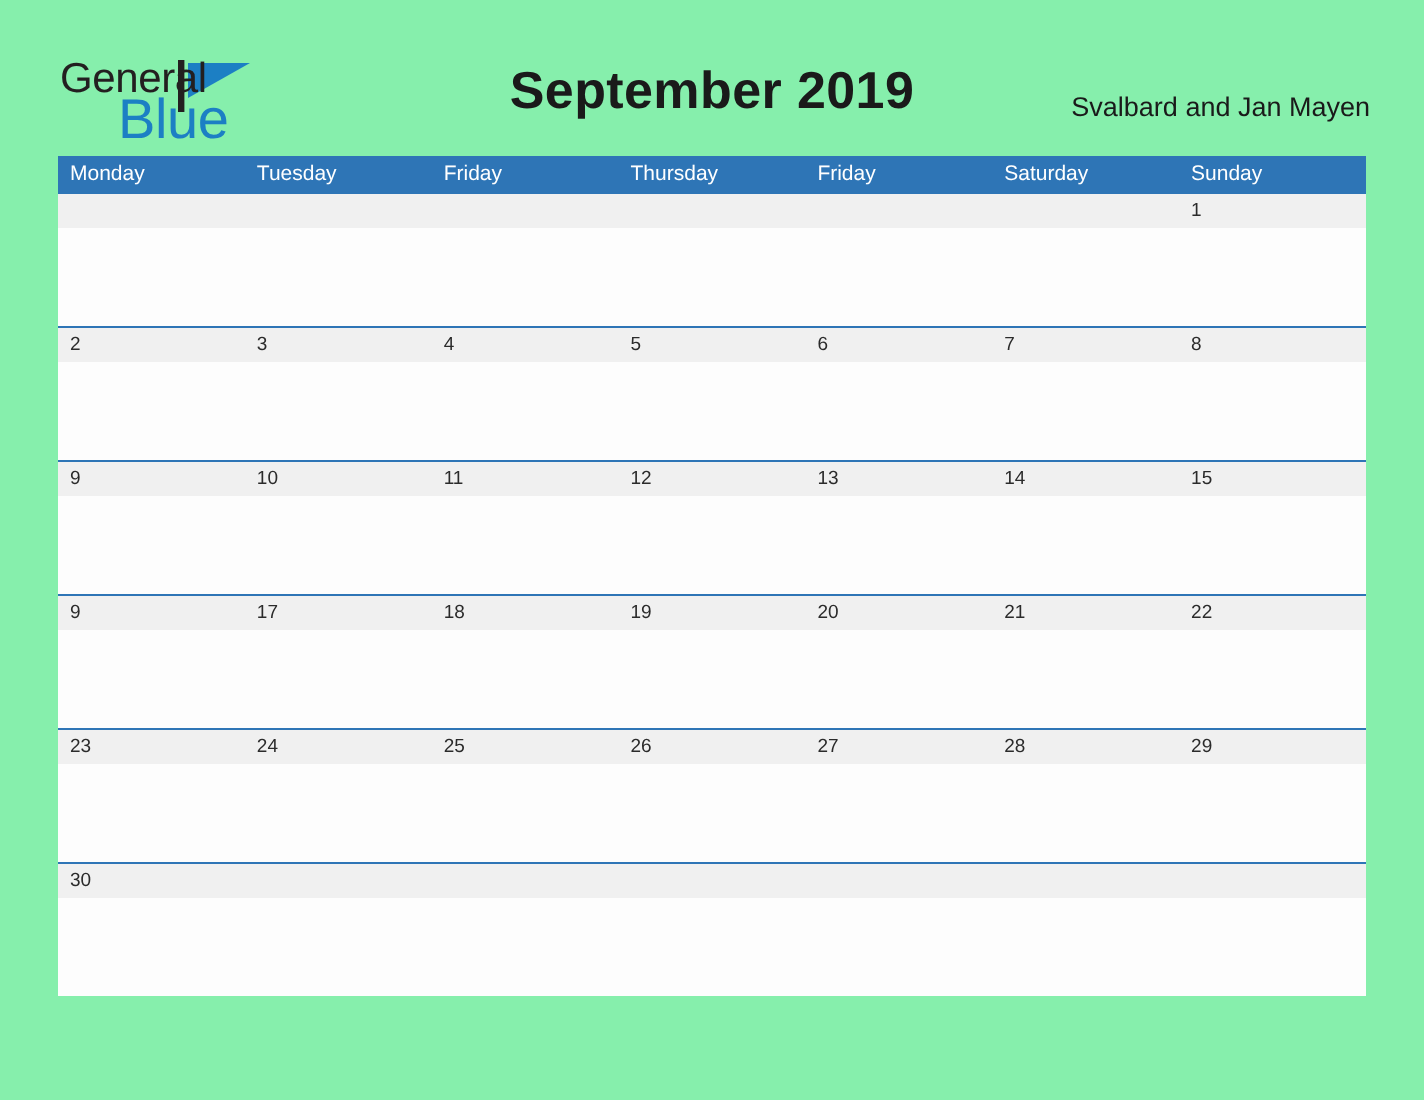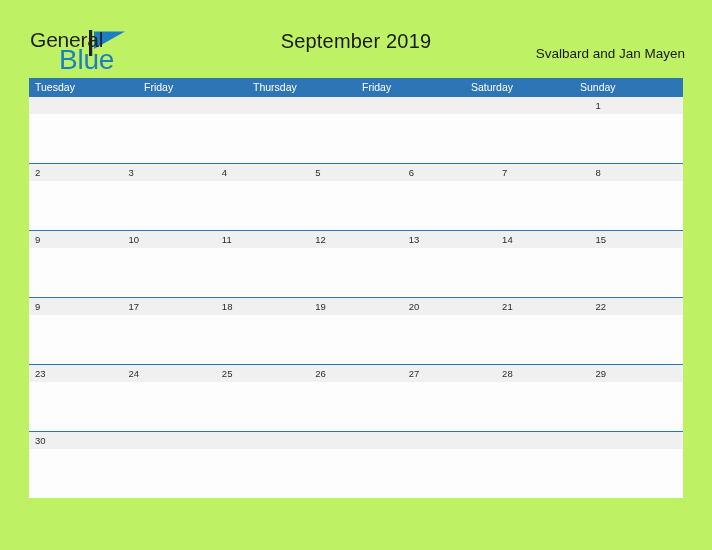--- a/index.html
+++ b/index.html
@@ -11,21 +11,21 @@
     height: 550px;
     background: #ffffff;
     font-family: "Liberation Sans", sans-serif;
     overflow: hidden;
   }
 
   .page {
     position: relative;
     width: 712px;
     height: 550px;
-    background: #bef264;
+    background: #86efac;
   }
 
   
   .header {
     position: absolute;
     left: 0;
     top: 0;
     width: 712px;
     height: 78px;
   }
@@ -64,23 +64,23 @@
     width: 40px;
     height: 26px;
   }
 
   .cal-title {
     position: absolute;
     left: 0;
     top: 30px;
     width: 712px;
     text-align: center;
-    font-size: 20px;
+    font-size: 26px;
     color: #1a1a1a;
-    font-weight: normal;
+    font-weight: bold;
     letter-spacing: 0.2px;
   }
 
   .cal-subtitle {
     position: absolute;
     right: 27px;
     top: 46px;
     font-size: 13.5px;
     color: #1a1a1a;
     white-space: nowrap;
@@ -156,20 +156,21 @@
       <div class="logo-blue">Blue</div>
     </div>
 
     <div class="cal-title">September 2019</div>
     <div class="cal-subtitle">Svalbard and Jan Mayen</div>
   </div>
 
   <div class="grid">
 
     <div class="weekday-row">
+      <div class="weekday-cell">Monday</div>
       <div class="weekday-cell">Tuesday</div>
       <div class="weekday-cell">Friday</div>
       <div class="weekday-cell">Thursday</div>
       <div class="weekday-cell">Friday</div>
       <div class="weekday-cell">Saturday</div>
       <div class="weekday-cell">Sunday</div>
     </div>
 
     <div class="week-row">
       <div class="date-band">

